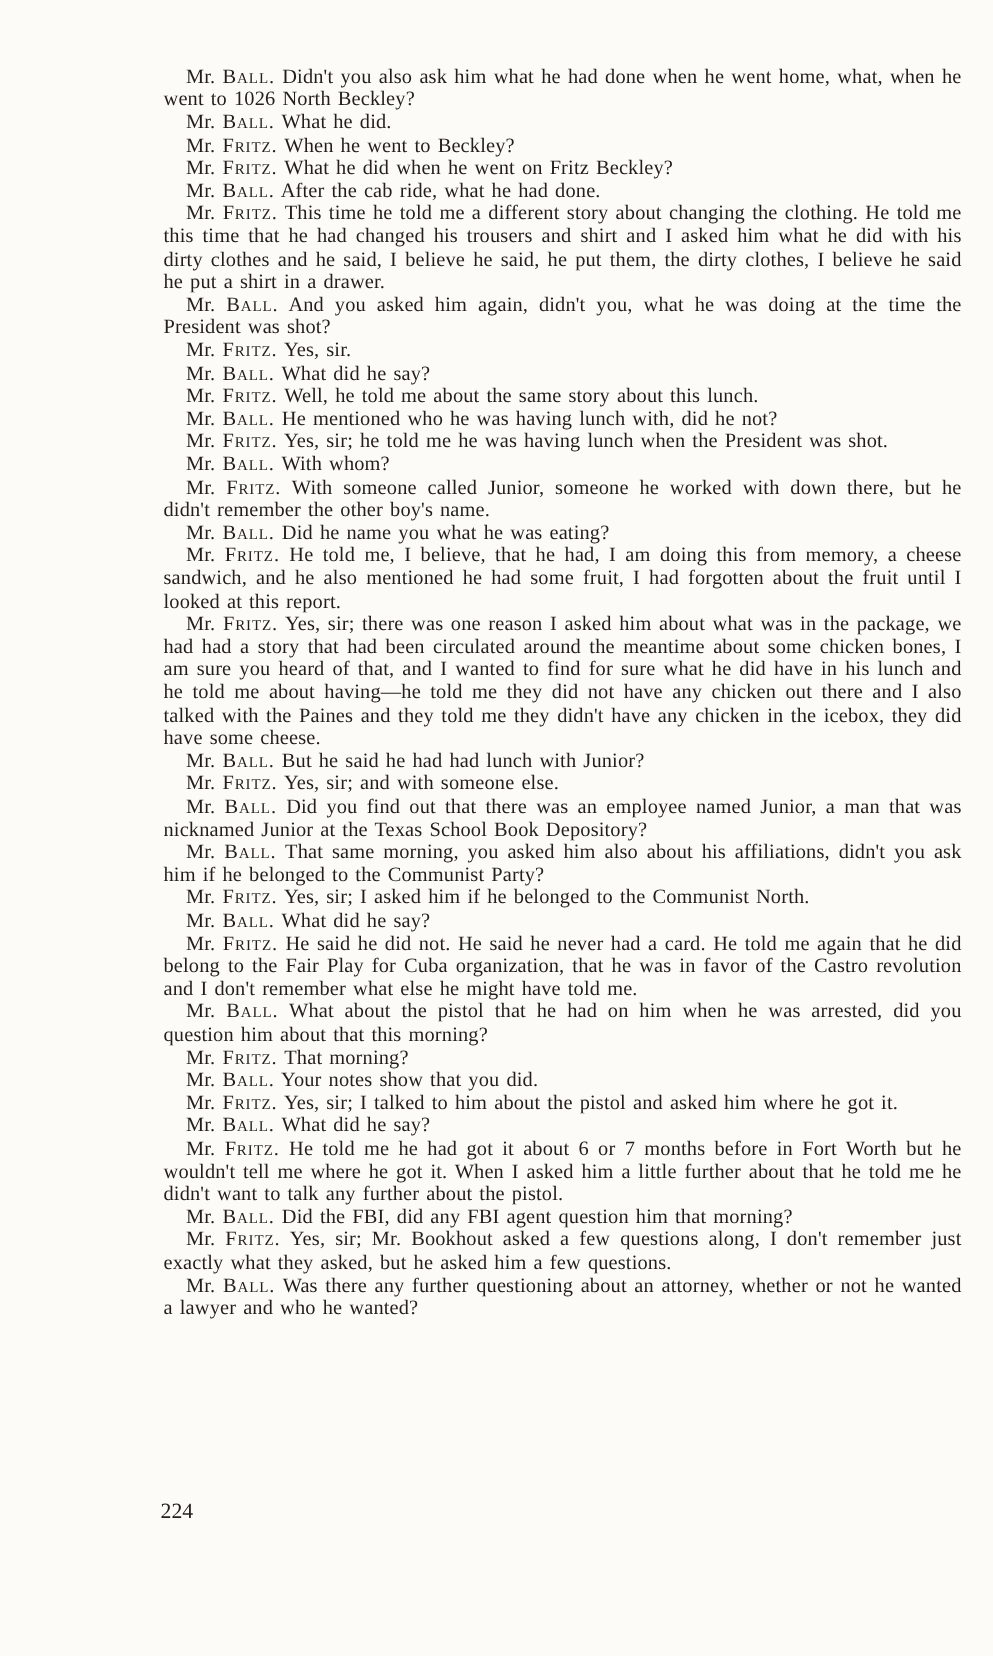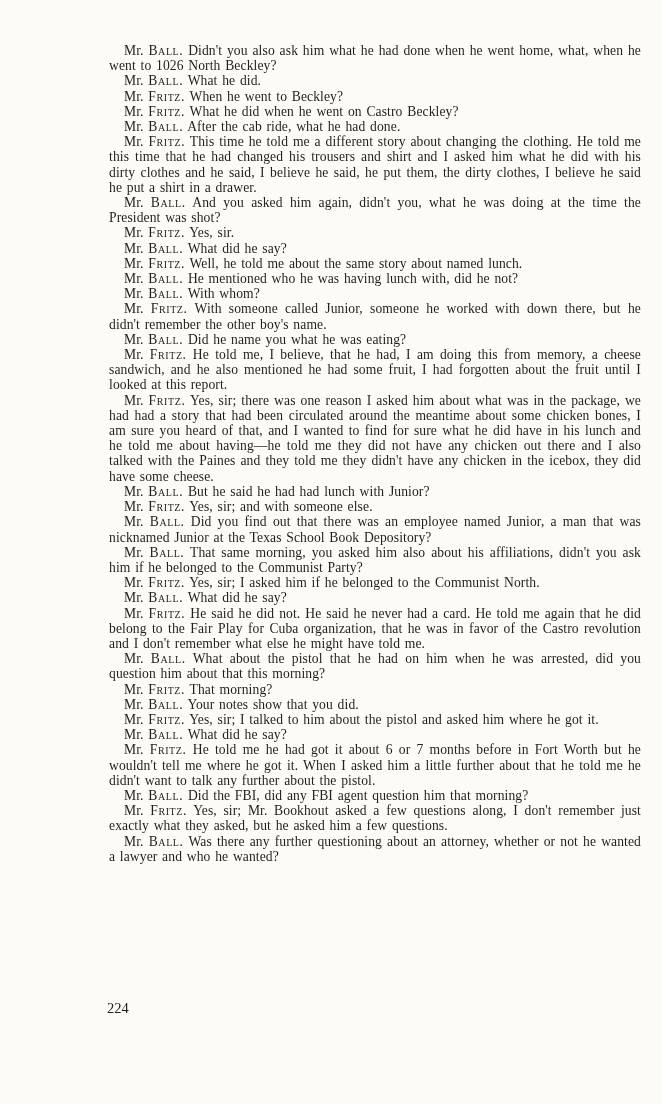--- a/index.html
+++ b/index.html
@@ -47,28 +47,29 @@
   }
 </style>
 </head>
 <body>
 
 <div class="page">
   <div class="text-block" id="paragraphs">
       <p class="para"><span class="prefix">Mr.</span> <span class="surname">Ball.</span> <span>Didn't you also ask him what he had done when he went home, what, when he went to 1026 North Beckley?</span></p>
       <p class="para"><span class="prefix">Mr.</span> <span class="surname">Ball.</span> <span>What he did.</span></p>
       <p class="para"><span class="prefix">Mr.</span> <span class="surname">Fritz.</span> <span>When he went to Beckley?</span></p>
-      <p class="para"><span class="prefix">Mr.</span> <span class="surname">Fritz.</span> <span>What he did when he went on Castro Beckley?</span></p>
+      <p class="para"><span class="prefix">Mr.</span> <span class="surname">Fritz.</span> <span>What he did when he went on Fritz Beckley?</span></p>
       <p class="para"><span class="prefix">Mr.</span> <span class="surname">Ball.</span> <span>After the cab ride, what he had done.</span></p>
       <p class="para"><span class="prefix">Mr.</span> <span class="surname">Fritz.</span> <span>This time he told me a different story about changing the clothing. He told me this time that he had changed his trousers and shirt and I asked him what he did with his dirty clothes and he said, I believe he said, he put them, the dirty clothes, I believe he said he put a shirt in a drawer.</span></p>
       <p class="para"><span class="prefix">Mr.</span> <span class="surname">Ball.</span> <span>And you asked him again, didn't you, what he was doing at the time the President was shot?</span></p>
       <p class="para"><span class="prefix">Mr.</span> <span class="surname">Fritz.</span> <span>Yes, sir.</span></p>
       <p class="para"><span class="prefix">Mr.</span> <span class="surname">Ball.</span> <span>What did he say?</span></p>
-      <p class="para"><span class="prefix">Mr.</span> <span class="surname">Fritz.</span> <span>Well, he told me about the same story about named lunch.</span></p>
+      <p class="para"><span class="prefix">Mr.</span> <span class="surname">Fritz.</span> <span>Well, he told me about the same story about this lunch.</span></p>
       <p class="para"><span class="prefix">Mr.</span> <span class="surname">Ball.</span> <span>He mentioned who he was having lunch with, did he not?</span></p>
+      <p class="para"><span class="prefix">Mr.</span> <span class="surname">Fritz.</span> <span>Yes, sir; he told me he was having lunch when the President was shot.</span></p>
       <p class="para"><span class="prefix">Mr.</span> <span class="surname">Ball.</span> <span>With whom?</span></p>
       <p class="para"><span class="prefix">Mr.</span> <span class="surname">Fritz.</span> <span>With someone called Junior, someone he worked with down there, but he didn't remember the other boy's name.</span></p>
       <p class="para"><span class="prefix">Mr.</span> <span class="surname">Ball.</span> <span>Did he name you what he was eating?</span></p>
       <p class="para"><span class="prefix">Mr.</span> <span class="surname">Fritz.</span> <span>He told me, I believe, that he had, I am doing this from memory, a cheese sandwich, and he also mentioned he had some fruit, I had forgotten about the fruit until I looked at this report.</span></p>
       <p class="para"><span class="prefix">Mr.</span> <span class="surname">Fritz.</span> <span>Yes, sir; there was one reason I asked him about what was in the package, we had had a story that had been circulated around the meantime about some chicken bones, I am sure you heard of that, and I wanted to find for sure what he did have in his lunch and he told me about having—he told me they did not have any chicken out there and I also talked with the Paines and they told me they didn't have any chicken in the icebox, they did have some cheese.</span></p>
       <p class="para"><span class="prefix">Mr.</span> <span class="surname">Ball.</span> <span>But he said he had had lunch with Junior?</span></p>
       <p class="para"><span class="prefix">Mr.</span> <span class="surname">Fritz.</span> <span>Yes, sir; and with someone else.</span></p>
       <p class="para"><span class="prefix">Mr.</span> <span class="surname">Ball.</span> <span>Did you find out that there was an employee named Junior, a man that was nicknamed Junior at the Texas School Book Depository?</span></p>
       <p class="para"><span class="prefix">Mr.</span> <span class="surname">Ball.</span> <span>That same morning, you asked him also about his affiliations, didn't you ask him if he belonged to the Communist Party?</span></p>
       <p class="para"><span class="prefix">Mr.</span> <span class="surname">Fritz.</span> <span>Yes, sir; I asked him if he belonged to the Communist North.</span></p>

